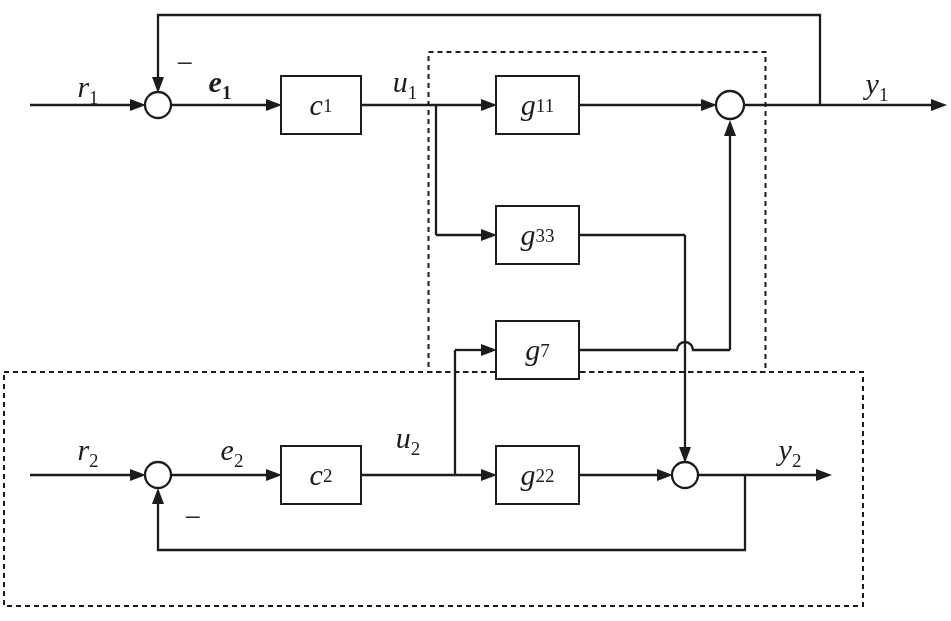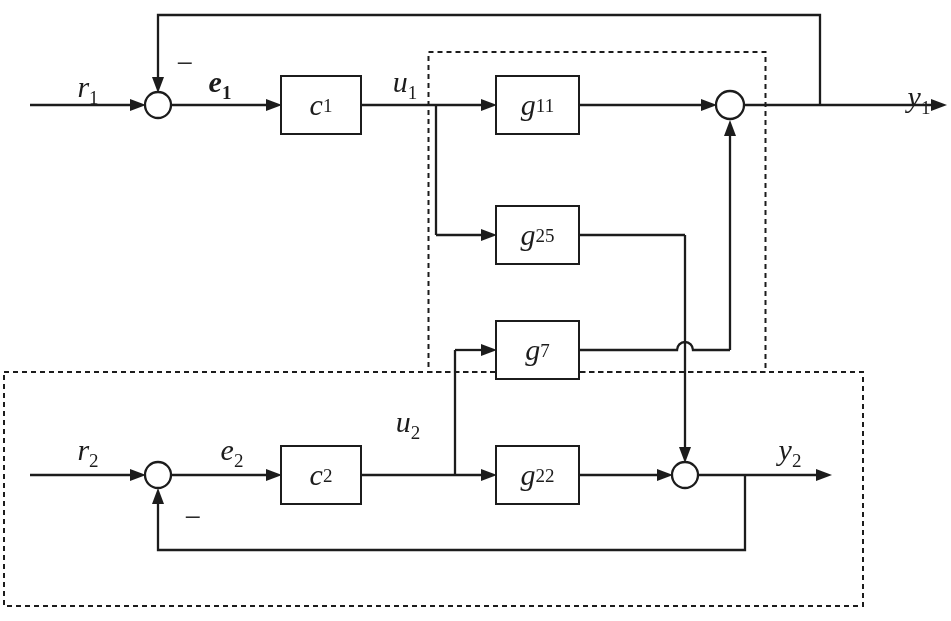--- a/index.html
+++ b/index.html
@@ -105,21 +105,21 @@
   <div class="block" style="left:280px;top:75px;width:82px;height:60px;">
     <i>c</i>
       <sub>1</sub>
   </div>
   <div class="block" style="left:495px;top:75px;width:85px;height:60px;">
     <i>g</i>
       <sub>11</sub>
   </div>
   <div class="block" style="left:495px;top:205px;width:85px;height:60px;">
     <i>g</i>
-      <sub>25</sub>
+      <sub>33</sub>
   </div>
   <div class="block" style="left:495px;top:320px;width:85px;height:60px;">
     <i>g</i>
       <sub>7</sub>
   </div>
   <div class="block" style="left:495px;top:445px;width:85px;height:60px;">
     <i>g</i>
       <sub>22</sub>
   </div>
   <div class="block" style="left:280px;top:445px;width:82px;height:60px;">
@@ -129,30 +129,30 @@
 
   <div class="lbl" style="left:88px;top:89px;">
     <i>r</i><sub>1</sub>
   </div>
   <div class="lbl" style="left:220px;top:84px;font-weight:bold;">
     <i>e</i><sub>1</sub>
   </div>
   <div class="lbl" style="left:405px;top:84px;">
     <i>u</i><sub>1</sub>
   </div>
-  <div class="lbl" style="left:877px;top:99px;margin-left:42px;">
+  <div class="lbl" style="left:877px;top:86px;">
     <i>y</i><sub>1</sub>
   </div>
   <div class="lbl" style="left:88px;top:452px;">
     <i>r</i><sub>2</sub>
   </div>
   <div class="lbl" style="left:220px;top:452px;margin-left:12px;">
     <i>e</i><sub>2</sub>
   </div>
-  <div class="lbl" style="left:408px;top:424px;">
+  <div class="lbl" style="left:408px;top:440px;">
     <i>u</i><sub>2</sub>
   </div>
   <div class="lbl" style="left:790px;top:452px;text-align:center;">
     <i>y</i><sub>2</sub>
   </div>
 
   <div class="lbl minus" style="left:185px;top:63px;">−</div>
   <div class="lbl minus" style="left:193px;top:517px;">−</div>
 
 </div>

